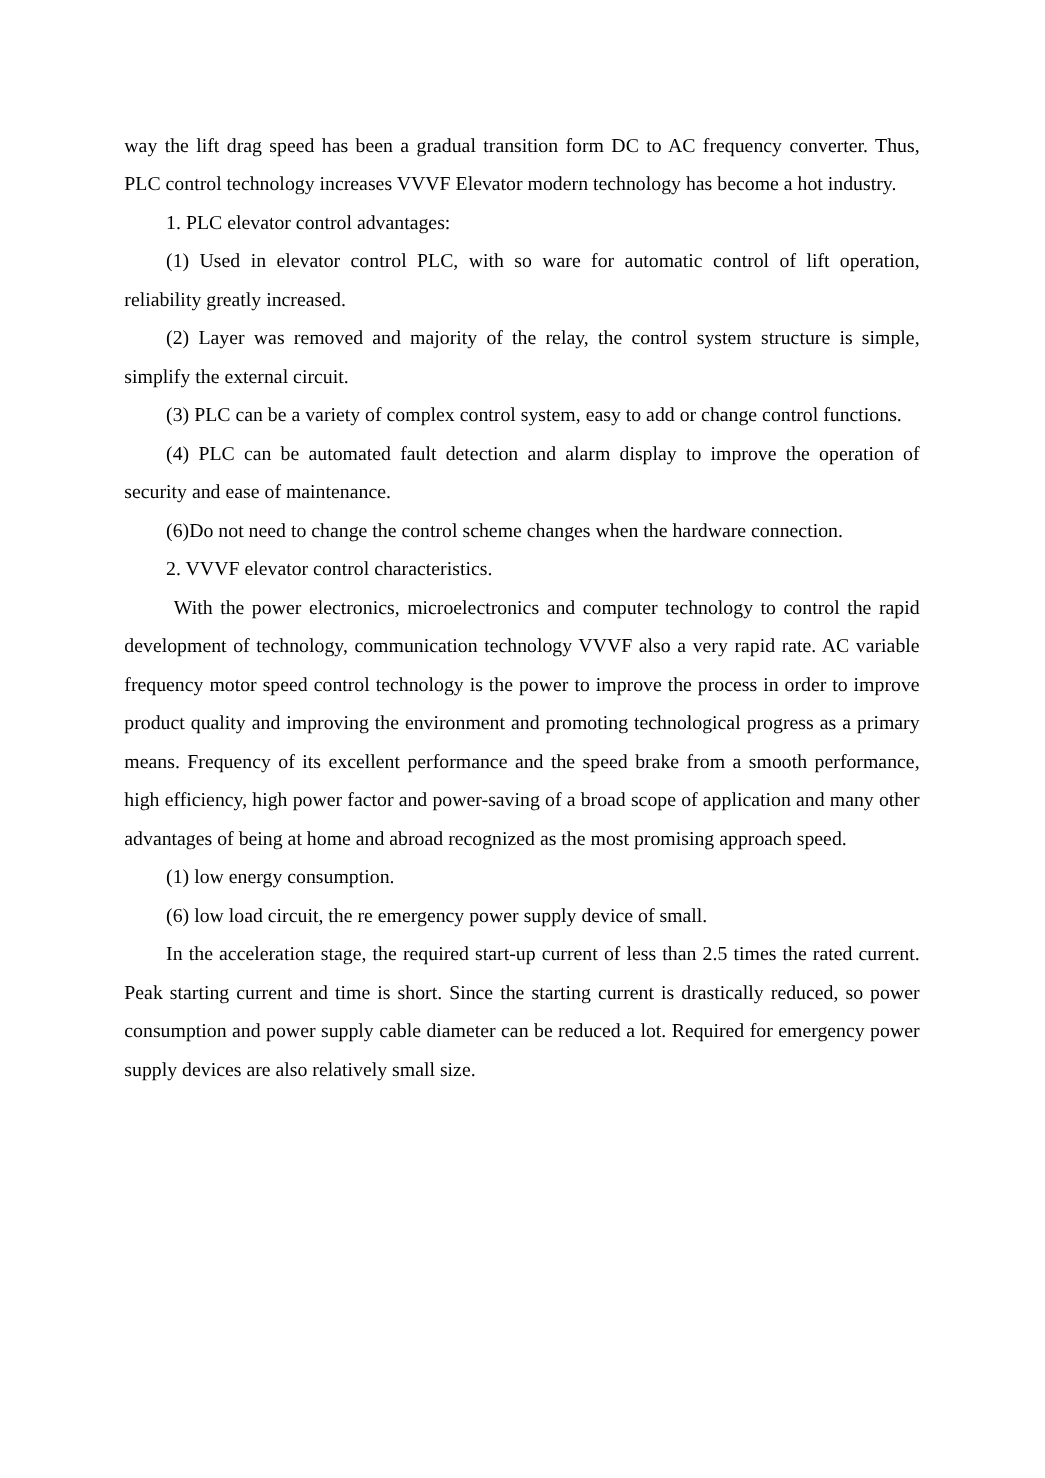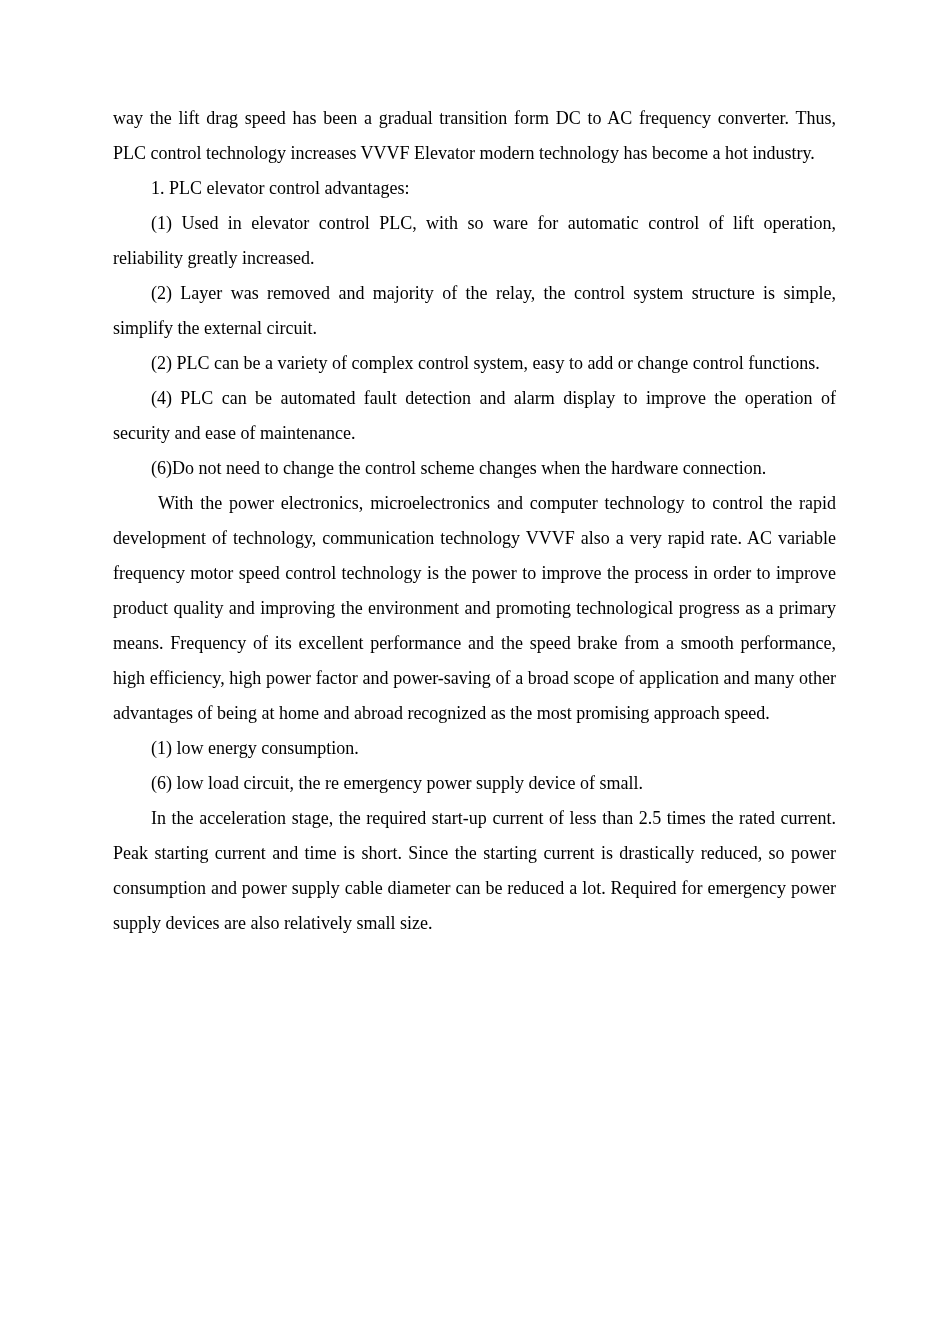--- a/index.html
+++ b/index.html
@@ -9,21 +9,21 @@
   }
   body {
     width: 950px;
     height: 1344px;
     position: relative;
     overflow: hidden;
   }
   .page {
     position: absolute;
     left: 113px;
-    top: 101px;
+    top: 115px;
     width: 723px;
     font-family: "Liberation Serif", "DejaVu Serif", serif;
     font-size: 18px;
     line-height: 35px;
     color: #000000;
   }
   .page p {
     margin: 0;
     padding: 0;
     text-align: justify;
@@ -39,20 +39,21 @@
   }
 </style>
 </head>
 <body>
 
 <div class="page">
   <p class="noindent">way the lift drag speed has been a gradual transition form DC to AC frequency converter. Thus, PLC control technology increases VVVF Elevator modern technology has become a hot industry.</p>
   <p class="indent">1. PLC elevator control advantages:</p>
   <p class="indent">(1) Used in elevator control PLC, with so ware for automatic control of lift operation, reliability greatly increased.</p>
   <p class="indent">(2) Layer was removed and majority of the relay, the control system structure is simple, simplify the external circuit.</p>
-  <p class="indent">(2) PLC can be a variety of complex control system, easy to add or change control functions.</p>
+  <p class="indent">(3) PLC can be a variety of complex control system, easy to add or change control functions.</p>
   <p class="indent">(4) PLC can be automated fault detection and alarm display to improve the operation of security and ease of maintenance.</p>
   <p class="indent">(6)Do not need to change the control scheme changes when the hardware connection.</p>
+  <p class="indent">2. VVVF elevator control characteristics.</p>
   <p class="indent-extra">With the power electronics, microelectronics and computer technology to control the rapid development of technology, communication technology VVVF also a very rapid rate. AC variable frequency motor speed control technology is the power to improve the process in order to improve product quality and improving the environment and promoting technological progress as a primary means. Frequency of its excellent performance and the speed brake from a smooth performance, high efficiency, high power factor and power-saving of a broad scope of application and many other advantages of being at home and abroad recognized as the most promising approach speed.</p>
   <p class="indent">(1) low energy consumption.</p>
   <p class="indent">(6) low load circuit, the re emergency power supply device of small.</p>
   <p class="indent">In the acceleration stage, the required start-up current of less than 2.5 times the rated current. Peak starting current and time is short. Since the starting current is drastically reduced, so power consumption and power supply cable diameter can be reduced a lot. Required for emergency power supply devices are also relatively small size.</p>
 </div>
 
 </body></html>

